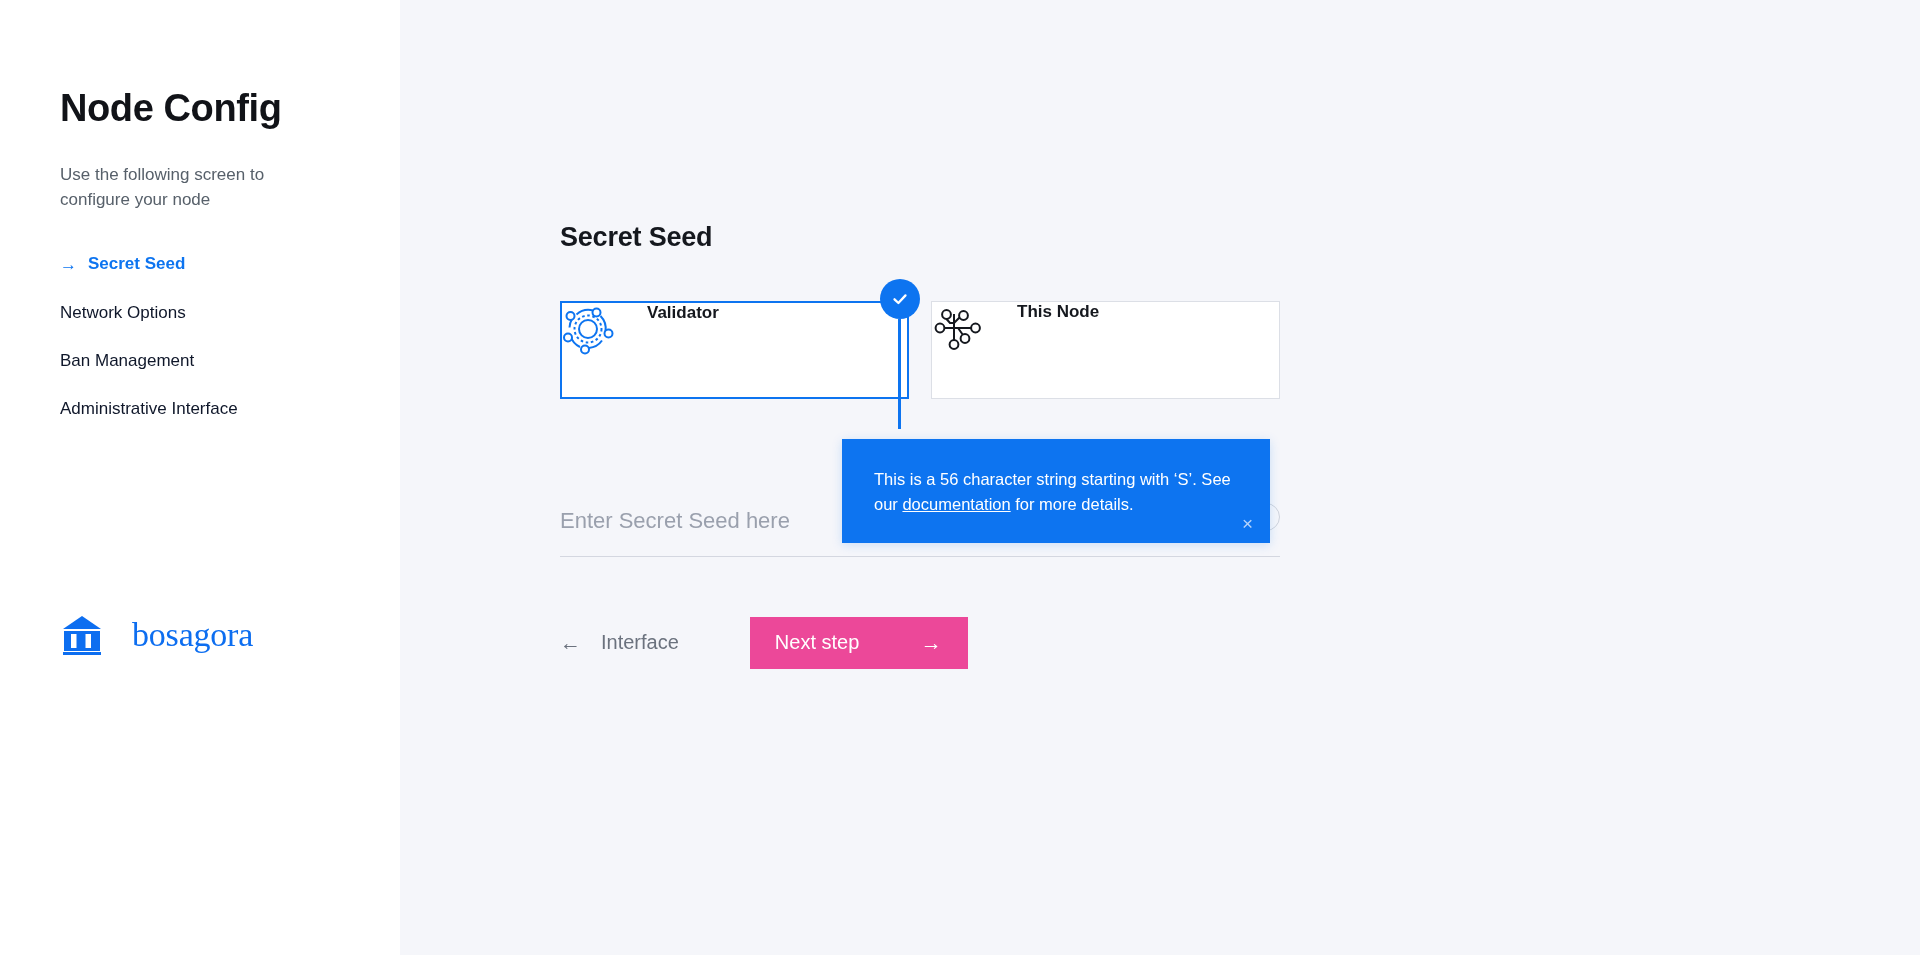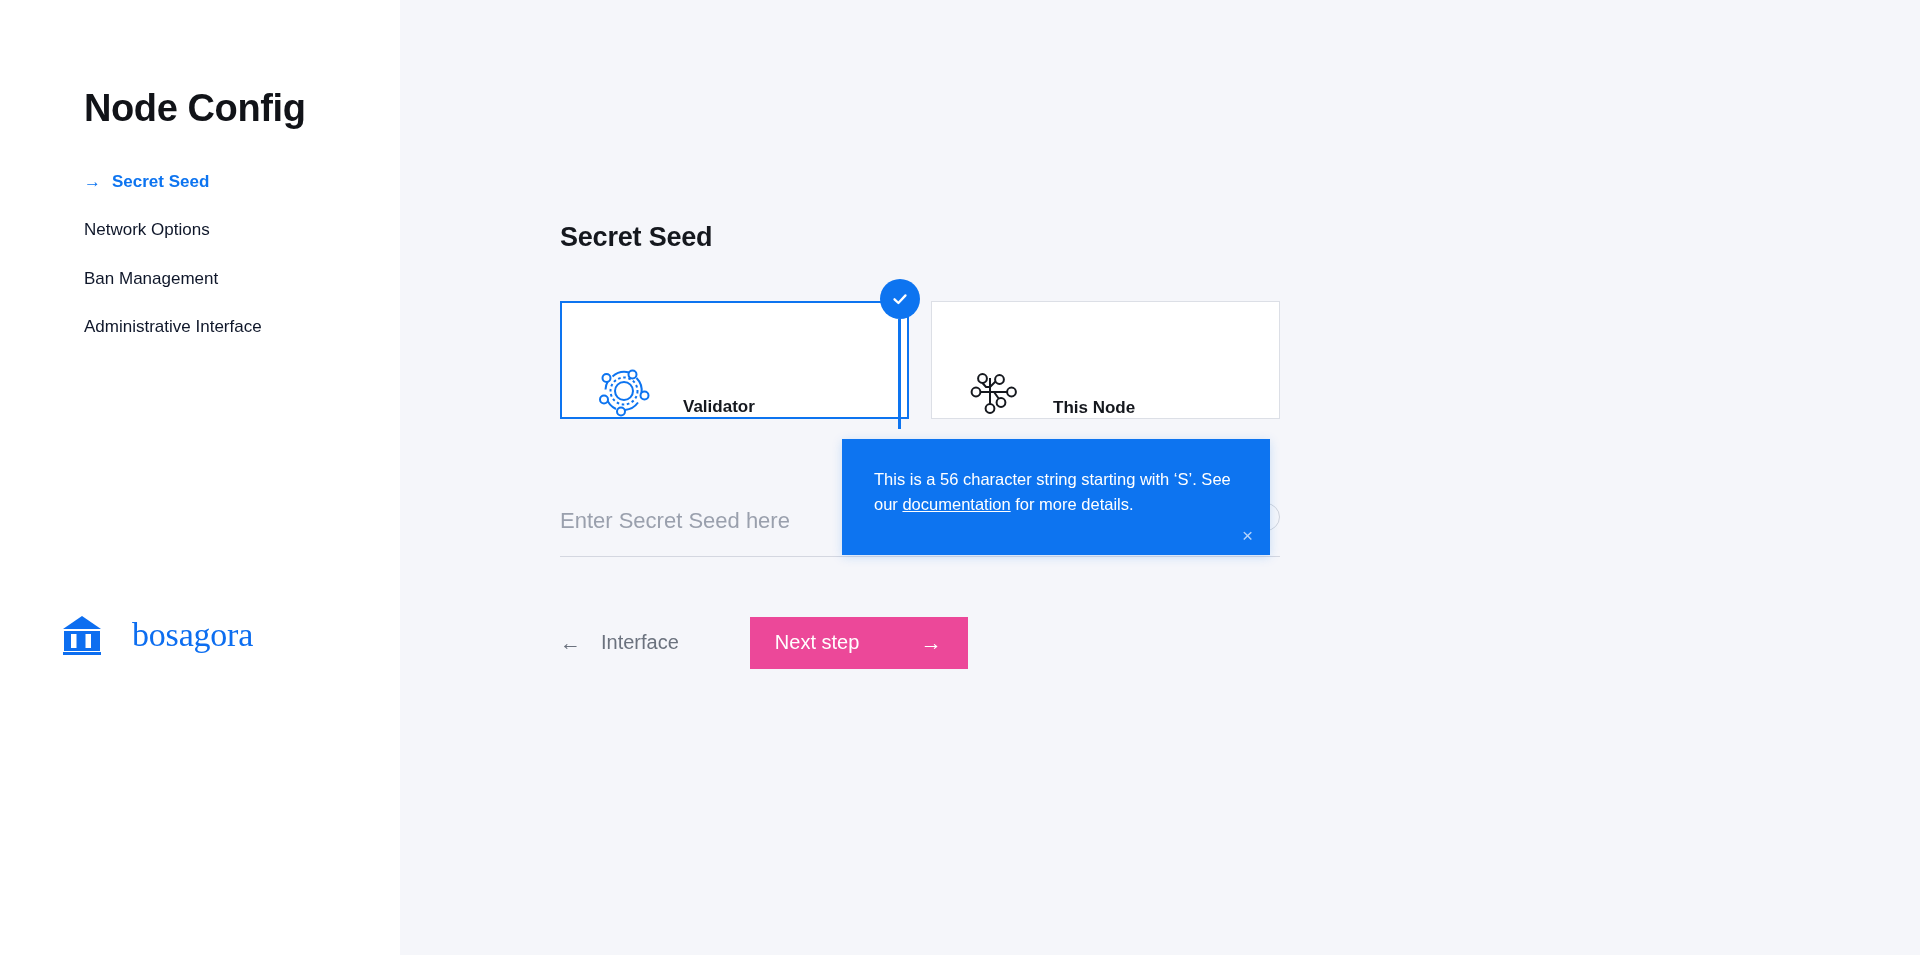--- a/index.html
+++ b/index.html
@@ -16,21 +16,20 @@
     height: 955px;
   }
 
   
   .sidebar {
     width: 400px;
     height: 717px;
     background: #ffffff;
     position: relative;
     flex: 0 0 400px;
-    padding-left: 24px;
   }
   .sidebar-inner {
     padding: 88px 0 0 60px;
   }
   .page-title {
     font-size: 38px;
     font-weight: bold;
     color: #111318;
     letter-spacing: -0.4px;
     line-height: 1.1;
@@ -107,25 +106,24 @@
 
   
   .cards {
     margin-top: 48px;
     display: flex;
     position: relative;
     height: 118px;
   }
   .card {
     width: 352px;
-    height: 118px;
+    height: 98px;
     background: #ffffff;
     display: flex;
-    align-items: flex-end;
-    padding-left: 36px;
+    align-items: flex-start;
     cursor: pointer;
     position: relative;
   }
   .card.selected {
     border: 2px solid #0d74f0;
   }
   .card.unselected {
     border: 1px solid #dcdfe6;
     margin-left: 22px;
   }
@@ -158,21 +156,21 @@
     background: #0d74f0;
     z-index: 5;
   }
 
   
   .tooltip {
     position: absolute;
     left: 282px;
     top: 138px;
     width: 428px;
-    height: 116px;
+    height: 104px;
     background: #0d74f0;
     color: #ffffff;
     padding: 28px 32px 0 32px;
     z-index: 20;
     box-shadow: 0 2px 10px rgba(13,116,240,0.18);
   }
   .tooltip-text {
     font-size: 16.5px;
     line-height: 1.52;
   }
@@ -273,20 +271,21 @@
   .btn-next .arrow { font-size: 21px; line-height: 1; }
 </style>
 </head>
 <body>
 
 <div class="app">
 
   <aside class="sidebar">
     <div class="sidebar-inner">
       <h1 class="page-title">Node Config</h1>
+      <p class="page-subtitle">Use the following screen to configure your node</p>
 
       <nav class="nav">
         <div class="nav-item active">
           <span class="nav-arrow">→</span>
           <span>Secret Seed</span>
         </div>
         <div class="nav-item">
           <span>Network Options</span>
         </div>
         <div class="nav-item">

